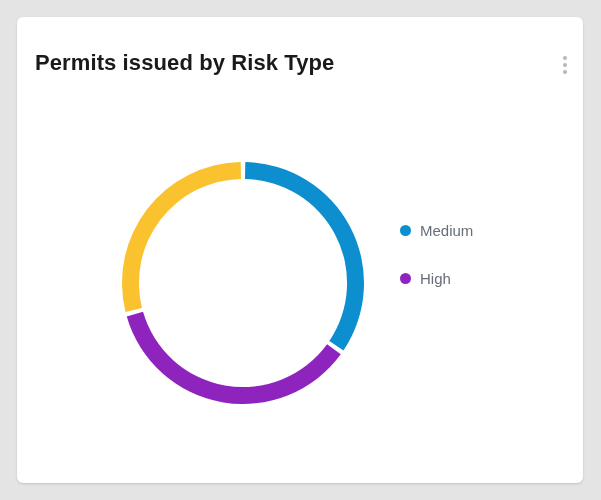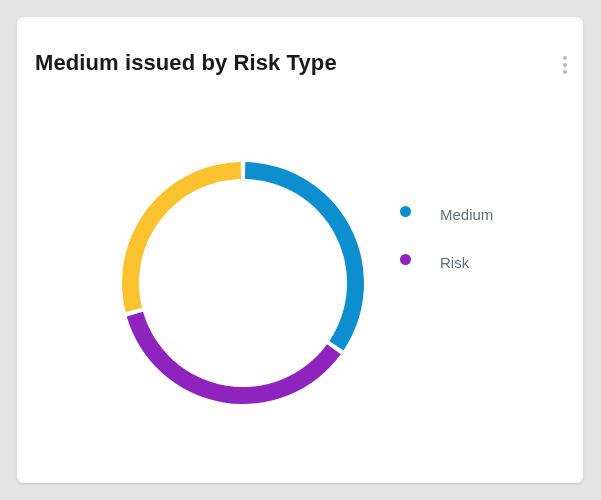--- a/index.html
+++ b/index.html
@@ -75,43 +75,43 @@
   }
 
   #legend {
     position: absolute;
     left: 383px;
     top: 189px;
     width: 150px;
   }
   .legend-row {
     display: flex;
+    align-items: center;
     height: 48px;
     cursor: pointer;
-    gap: 20px;
   }
   .legend-marker {
     width: 11px;
     height: 11px;
     border-radius: 50%;
     flex: 0 0 auto;
     margin-right: 9px;
   }
   .legend-label {
     font-size: 15px;
     color: #666e77;
     white-space: nowrap;
   }
 </style>
 </head>
 <body>
 
 <div id="card">
 
-  <div id="card-title">Medium issued by Risk Type</div>
+  <div id="card-title">Permits issued by Risk Type</div>
 
   <div id="kebab-menu">
     <span class="dot"></span>
     <span class="dot"></span>
     <span class="dot"></span>
   </div>
 
   <div id="chart-area">
 
     <svg id="donut-svg" viewBox="0 0 276 276">
@@ -122,18 +122,18 @@
         </g>
     </svg>
 
     <div id="legend">
         <div class="legend-row">
           <span class="legend-marker" style="background: rgb(13, 142, 207);"></span>
           <span class="legend-label">Medium</span>
         </div>
         <div class="legend-row">
           <span class="legend-marker" style="background: rgb(142, 36, 189);"></span>
-          <span class="legend-label">Risk</span>
+          <span class="legend-label">High</span>
         </div>
       </div>
 
   </div>
 </div>
 
 </body></html>

